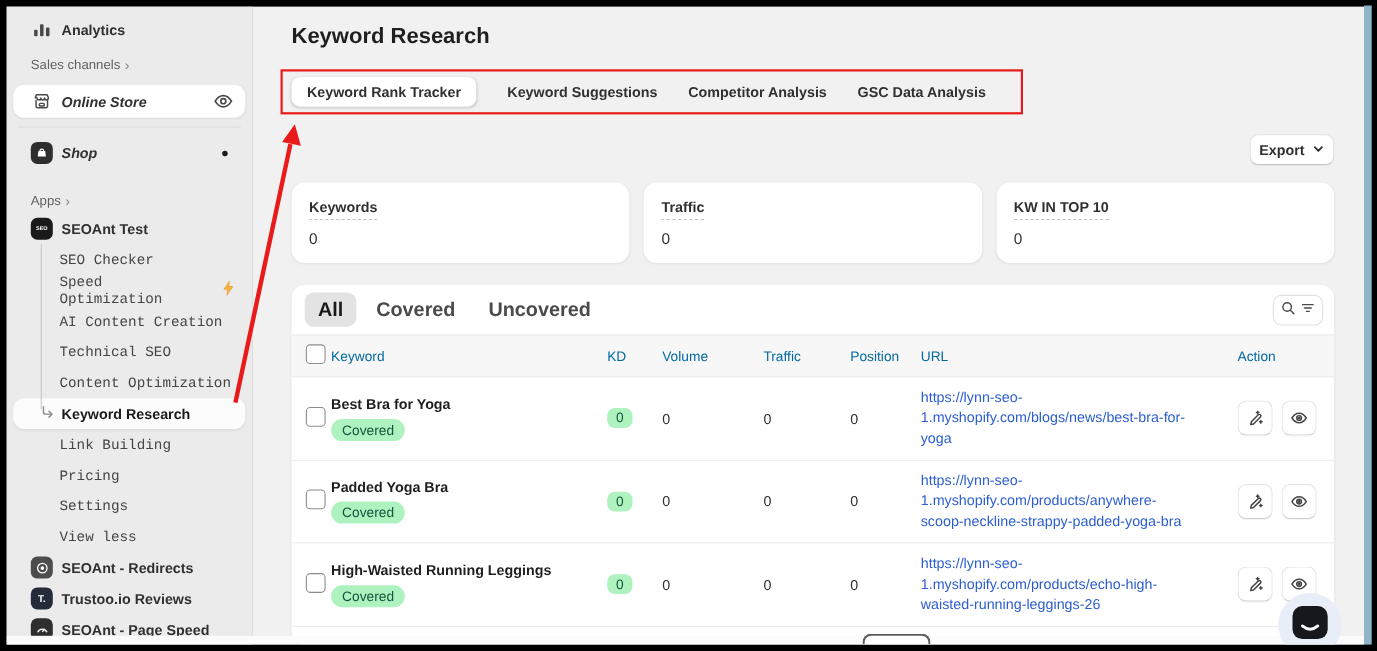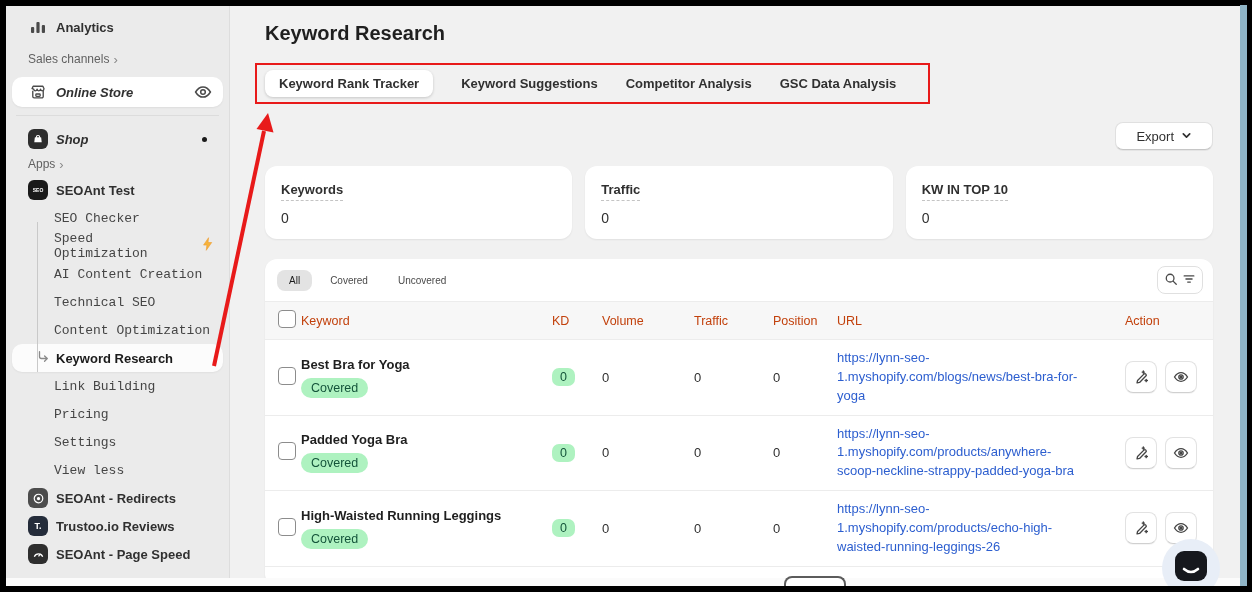--- a/index.html
+++ b/index.html
@@ -28,35 +28,35 @@
   .notif-dot { width: 5px; height: 5px; border-radius: 50%; background: #1a1a1a; margin-right: 6px; }
   .clip-bottom { white-space: nowrap; }
 
   
   main { flex: 1; padding: 0 27px 0 35px; display: flex; flex-direction: column; position: relative; overflow: hidden; }
   h1 { margin-top: 16px; font-size: 20px; font-weight: 700; color: #1f1f1f; }
   .tabs-annotation { margin: 18px 0 0 -10px; width: 675px; border: 2px solid #e81a1a; display: flex; align-items: center; gap: 28px; padding: 5px 8px; }
   .tab { font-size: 13px; font-weight: 600; color: #303030; padding: 6px 0; cursor: pointer; white-space: nowrap; }
   .tab.active { background: #fff; border-radius: 8px; padding: 6px 14px; box-shadow: 0 1px 3px rgba(0,0,0,.18); }
   .export-row { display: flex; justify-content: flex-end; margin-top: 18px; height: 28px; }
-  .export-btn { display: flex; align-items: center; gap: 7px; background: #fff; border: 1px solid #e0e0e0; border-bottom-color: #c6c6c6; border-radius: 8px; padding: 0 20px; font-size: 13px; font-weight: 400; color: #303030; cursor: pointer; box-shadow: 0 1px 0 rgba(0,0,0,.05); }
+  .export-btn { display: flex; align-items: center; gap: 7px; background: #fff; border: 1px solid #e0e0e0; border-bottom-color: #c6c6c6; border-radius: 8px; padding: 0 8px; font-size: 13px; font-weight: 700; color: #303030; cursor: pointer; box-shadow: 0 1px 0 rgba(0,0,0,.05); }
 
   .stats { display: flex; gap: 13px; margin-top: 16px; }
   .stat-card { flex: 1; background: #fff; border-radius: 12px; padding: 14px 16px; height: 73px; box-shadow: 0 1px 2px rgba(0,0,0,.07); }
   .stat-label { display: inline-block; font-size: 13px; font-weight: 700; color: #303030; border-bottom: 1px dashed #c4c4c4; padding-bottom: 3px; }
   .stat-value { margin-top: 9px; font-size: 14px; color: #303030; }
 
   .table-card { margin-top: 20px; background: #fff; border-radius: 12px; box-shadow: 0 1px 2px rgba(0,0,0,.07); flex: 1; overflow: hidden; display: flex; flex-direction: column; }
   .filter-bar { display: flex; align-items: center; gap: 6px; padding: 7px 10px 7px 12px; }
-  .filter-tab { font-size: 10px; font-weight: 400; color: #4a4a4a; padding: 5px 12px; border-radius: 8px; cursor: pointer; }
+  .filter-tab { font-size: 18px; font-weight: 700; color: #4a4a4a; padding: 5px 12px; border-radius: 8px; cursor: pointer; }
   .filter-tab.active { background: #e3e3e3; color: #1a1a1a; }
   .search-btn { margin-left: auto; width: 46px; height: 28px; display: flex; align-items: center; justify-content: center; gap: 4px; background: #fff; border: 1px solid #e0e0e0; border-radius: 8px; cursor: pointer; }
 
   .grid-row { display: grid; grid-template-columns: 36px 251px 50px 92px 79px 64px 288px 88px; align-items: center; }
-  .thead { background: #f7f7f7; border-top: 1px solid #ececec; border-bottom: 1px solid #ececec; height: 39px; font-size: 12.5px; color: #c2410c; font-weight: 500; }
+  .thead { background: #f7f7f7; border-top: 1px solid #ececec; border-bottom: 1px solid #ececec; height: 39px; font-size: 12.5px; color: #0369a1; font-weight: 500; }
   .trow { border-bottom: 1px solid #ececec; padding: 9px 0; font-size: 13px; color: #303030; }
   .c-check { padding-left: 13px; }
   .checkbox { width: 18px; height: 18px; border: 1.7px solid #8c8c8c; border-radius: 4px; background: #fff; display: inline-block; cursor: pointer; }
   .kw-name { font-weight: 700; font-size: 13px; color: #1f1f1f; }
   .badge { display: inline-block; margin-top: 6px; background: #aef2c0; color: #14543a; font-size: 12.5px; font-weight: 500; padding: 3px 10px; border-radius: 10px; }
   .kd-pill { display: inline-block; background: #aef2c0; color: #14543a; font-size: 12.5px; padding: 2px 8px; border-radius: 7px; }
   .url { display: block; color: #2c5ecf; font-size: 13px; line-height: 1.45; word-break: break-word; padding-right: 42px; text-decoration: none; cursor: pointer; }
   .c-action { display: flex; gap: 8px; }
   .icon-btn { width: 32px; height: 32px; border-radius: 8px; background: #fff; border: 1px solid #e2e2e2; border-bottom-color: #d0d0d0; display: flex; align-items: center; justify-content: center; cursor: pointer; box-shadow: 0 1px 0 rgba(0,0,0,.04); }
 
@@ -112,21 +112,21 @@
           <svg width="12" height="12" viewBox="0 0 20 20" fill="#fff">
               <path d="M6.3 7.2 a3.7 3.7 0 0 1 7.4 0 l1.6.2 .9 8.2 H3.8 l.9-8.2 z M8 7.1 h4 a2 2 0 0 0-4 0 z"></path>
             </svg>
         </span>
         <span>Shop</span>
         <span class="right-slot">
             <span class="notif-dot"></span>
           </span>
       </div>
 
-      <div class="section-label" style="margin-top:0;">
+      <div class="section-label" style="margin-top:18px;">
         <span>Apps</span>
           <span class="chev">›</span>
       </div>
 
       <div class="nav-row" style="margin-top:2px;">
         <span class="app-icon black">SEO</span>
         <span>SEOAnt Test</span>
       </div>
 
       <div class="connector"></div>

